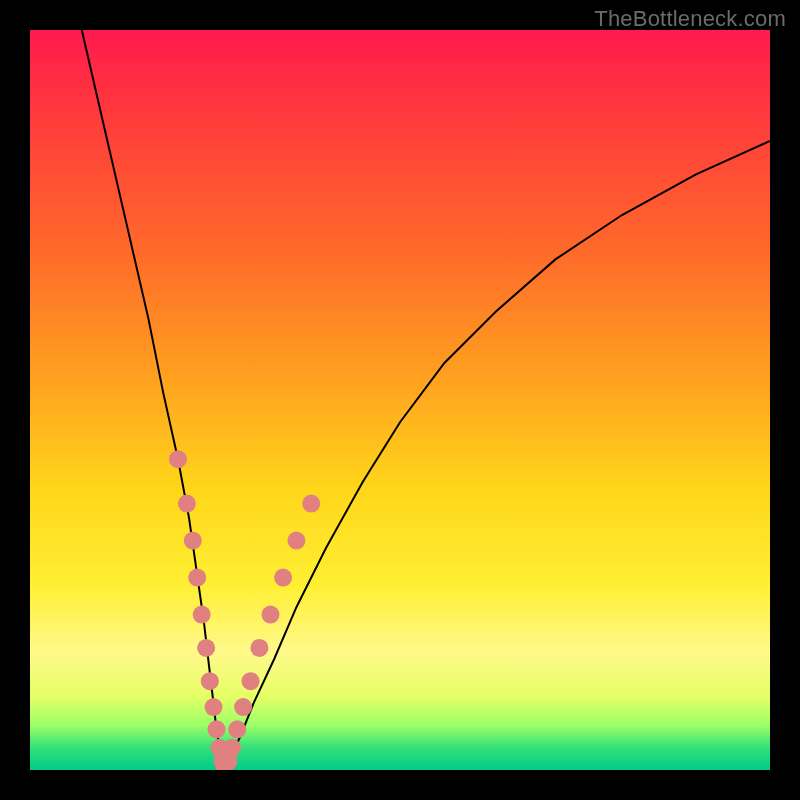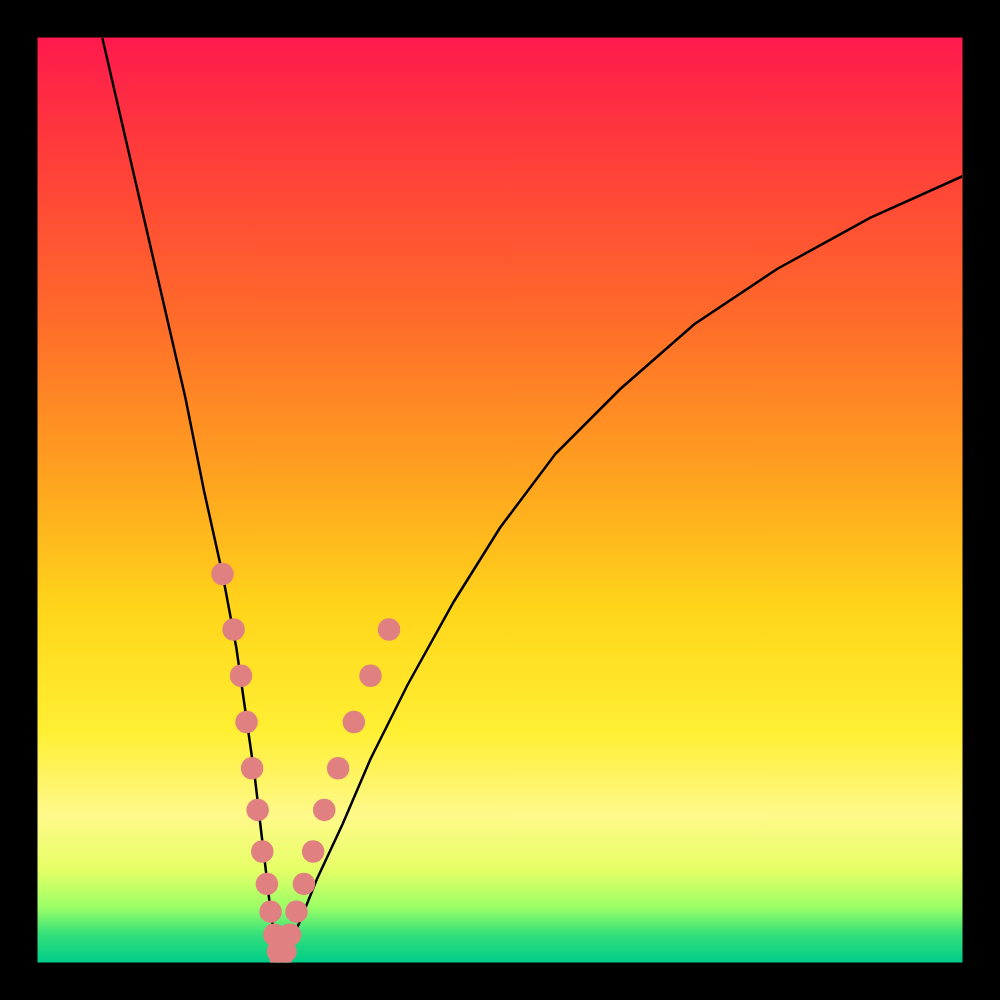--- a/index.html
+++ b/index.html
@@ -86,14 +86,15 @@
           <circle cx="229.40" cy="617.90" r="9" fill="#e08080"></circle>
           <circle cx="240.50" cy="584.60" r="9" fill="#e08080"></circle>
           <circle cx="253.08" cy="547.60" r="9" fill="#e08080"></circle>
           <circle cx="266.40" cy="510.60" r="9" fill="#e08080"></circle>
           <circle cx="281.20" cy="473.60" r="9" fill="#e08080"></circle>
         </g>
     </svg>
 
   </div>
 
+  <div class="watermark">TheBottleneck.com</div>
 
 </div>
 
 </body></html>

